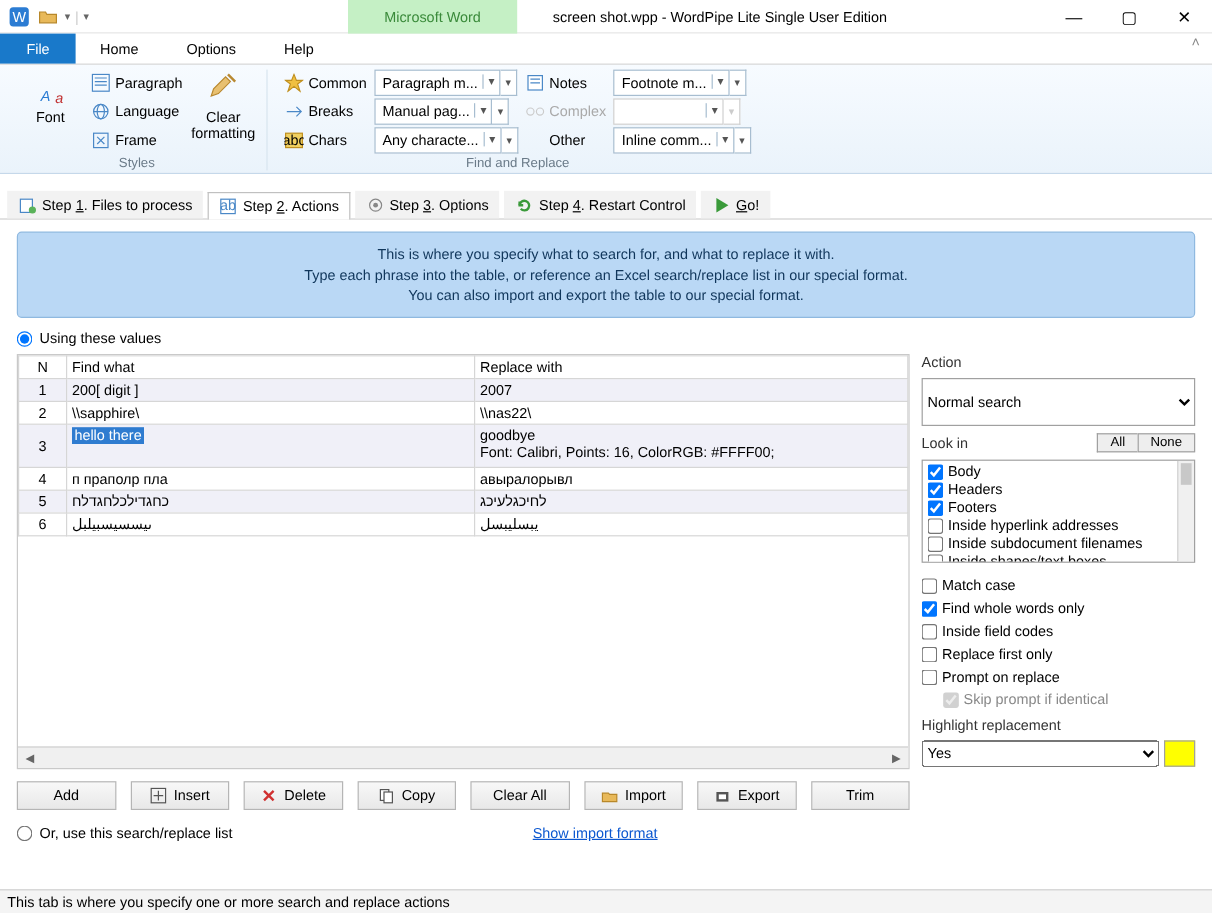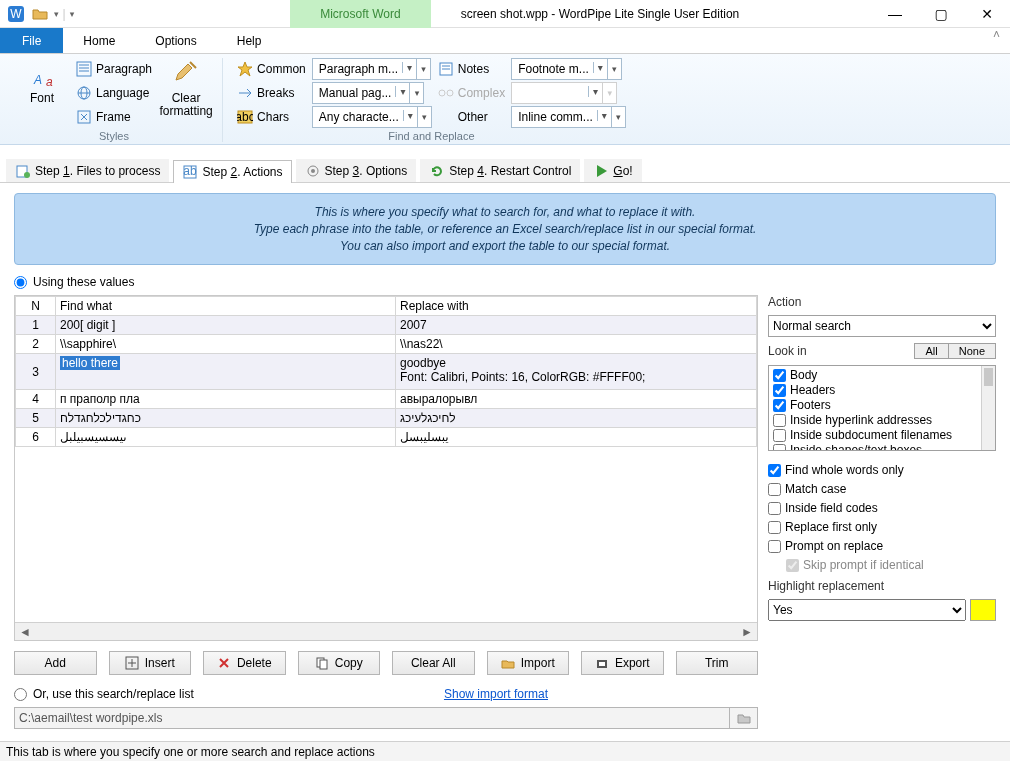--- a/index.html
+++ b/index.html
@@ -39,21 +39,21 @@
 .cbox-split .drop { width:14px; border:1px solid #a7bdd0; border-left:none; background:#fff; display:flex; align-items:center; justify-content:center; font-size:9px; color:#555; }
 
 
 .steprow { height:38px; background:#fff; border-bottom:1px solid #d0d0d0; display:flex; align-items:flex-end; padding-left:6px; gap:4px; }
 .steptab { display:flex; align-items:center; gap:4px; padding:3px 8px; border:1px solid transparent; border-bottom:none; background:#f2f2f2; }
 .steptab.active { background:#fff; border-color:#c0c0c0; position:relative; top:1px; }
 .steptab .sicn { width:16px; height:16px; }
 
 
 .content { padding:10px 14px 6px; }
-.banner { background:#bad8f5; border:1px solid #8fb9e0; border-radius:4px; padding:10px; text-align:center; color:#10365b;font-style:italic; }
+.banner { background:#bad8f5; border:1px solid #8fb9e0; border-radius:4px; padding:10px; text-align:center; color:#10365b; }
 .banner p { font-size:12px; line-height:1.4; }
 .radio-row { display:flex; align-items:center; gap:6px; margin:10px 0 6px; }
 .radio-row input { margin:0; }
 
 .workarea { display:flex; gap:10px; }
 .left { flex:1; display:flex; flex-direction:column; }
 .grid { border:1px solid #c9c9c9; background:#fff; height:346px; overflow:hidden; position:relative; }
 table.g { width:100%; border-collapse:collapse; table-layout:fixed; }
 table.g th, table.g td { border:1px solid #d6d6d6; padding:2px 4px; text-align:left; vertical-align:top; font-size:12px; height:18px; overflow:hidden; white-space:nowrap; }
 table.g th { background:#fff; font-weight:normal; color:#000; }
@@ -68,21 +68,21 @@
 .btnrow button { flex:1; height:24px; background:linear-gradient(#f8f8f8,#e8e8e8); border:1px solid #b5b5b5; display:flex; align-items:center; justify-content:center; gap:6px; }
 
 .or-row { display:flex; align-items:center; gap:6px; margin-top:12px; }
 .link { color:#0b57d0; text-decoration:underline; }
 .pathrow { margin-top:6px; display:flex; }
 .pathrow input { flex:1; height:22px; border:1px solid #b5b5b5; background:#f3f3f3; padding:0 4px; color:#555; }
 .pathrow .br { width:28px; height:22px; border:1px solid #b5b5b5; border-left:none; background:#f3f3f3; display:flex; align-items:center; justify-content:center; color:#888; }
 
 .right { width:228px; display:flex; flex-direction:column; gap:6px; }
 .right .lbl { font-size:12px; color:#333; }
-select.full { width:100%; height:22px; border:1px solid #a0a0a0; background:#fff; }
+select.full { width:100%; height:40px; border:1px solid #a0a0a0; background:#fff; }
 .lookin-head { display:flex; align-items:center; justify-content:space-between; }
 .lookin-head .pills { display:flex; }
 .lookin-head .pill { border:1px solid #a0a0a0; padding:1px 10px; font-size:11px; background:#eee; }
 .lookin-head .pill:first-child { border-right:none; }
 .lookin-box { border:1px solid #a0a0a0; background:#fff; height:86px; overflow:hidden; position:relative; padding:2px 14px 2px 4px; }
 .lookin-box .scrl { position:absolute; right:0; top:0; bottom:0; width:14px; background:#f0f0f0; border-left:1px solid #d0d0d0; }
 .lookin-box .scrl .thumb { background:#c8c8c8; height:18px; margin:2px; }
 .chk { display:flex; align-items:center; gap:4px; font-size:12px; line-height:1.25; }
 .chk input { margin:0; }
 .opts { display:flex; flex-direction:column; gap:4px; margin-top:6px; }
@@ -420,28 +420,20 @@
       </div>
 
       <div class="or-row">
         <label style="display:flex;align-items:flex-end;gap:6px;">
             <input type="radio" style="">
             <span>Or, use this search/replace list</span>
           </label>
         <span style="flex:1;"></span>
         <a class="link" style="margin-right:210px;">Show import format</a>
       </div>
-      <div class="pathrow">
-        <input type="text" readonly="" value="C:\aemail\test wordpipe.xls" style="">
-        <div class="br">
-            <svg width="14" height="14">
-              <path d="M1 4h5l1 2h6v6H1z" fill="#c8c8c8" stroke="#999"></path>
-            </svg>
-          </div>
-      </div>
     </div>
 
     <div class="right">
       <span class="lbl">Action</span>
       <select class="full"><option>Normal search</option></select>
 
       <div class="lookin-head">
         <span class="lbl">Look in</span>
         <div class="pills">
             <div class="pill">All</div>
@@ -473,26 +465,26 @@
             <input type="checkbox" style="">
             <span>Inside shapes/text boxes</span>
           </label>
         <div class="scrl">
             <div class="thumb"></div>
           </div>
       </div>
 
       <div class="opts">
         <label class="chk">
+            <input type="checkbox" style="">
+            <span>Match case</span>
+          </label>
+        <label class="chk">
             <input type="checkbox" checked="" style="">
             <span>Find whole words only</span>
-          </label>
-        <label class="chk">
-            <input type="checkbox" style="">
-            <span>Match case</span>
           </label>
         <label class="chk">
             <input type="checkbox" style="">
             <span>Inside field codes</span>
           </label>
         <label class="chk">
             <input type="checkbox" style="">
             <span>Replace first only</span>
           </label>
         <label class="chk">

